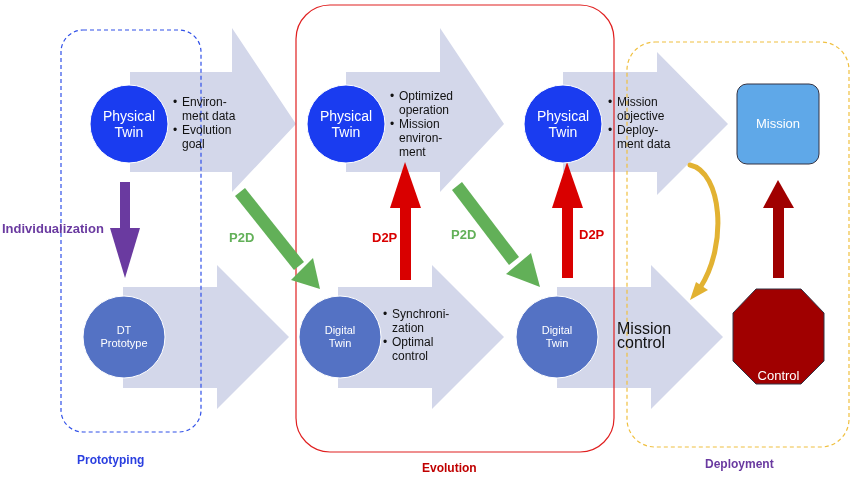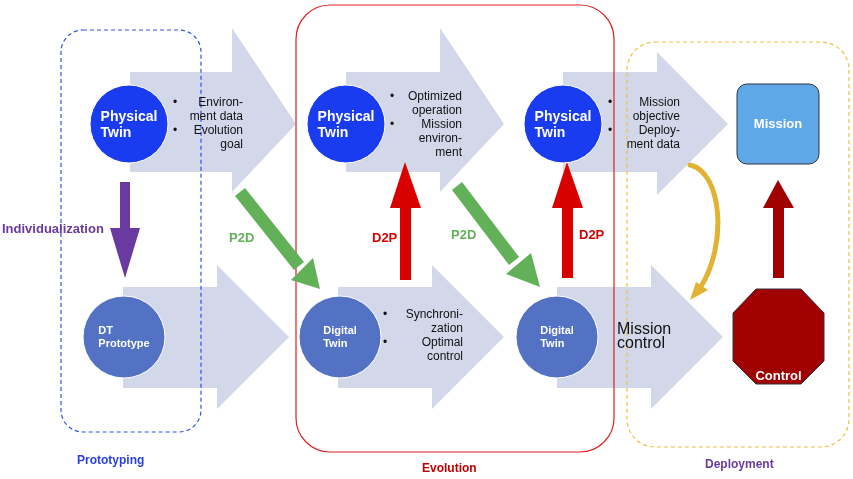--- a/index.html
+++ b/index.html
@@ -1,23 +1,23 @@
 <!DOCTYPE html>
 <html><head>
 <meta charset="utf-8">
 <style>
   html, body { margin:0; padding:0; background:#ffffff; }
   body { width:853px; height:479px; position:relative; overflow:hidden;
          font-family:"Liberation Sans", "DejaVu Sans", sans-serif; }
   #canvas { position:absolute; left:0; top:0; width:853px; height:479px; }
-  .circle-label { position:absolute; color:#fff; text-align:left; font-weight:bold;
+  .circle-label { position:absolute; color:#fff; text-align:center; font-weight:normal;
                   display:flex; align-items:center; justify-content:center; line-height:1.15; }
   .bul { position:absolute; font-size:12px; color:#111; line-height:14px; }
   .bul ul { margin:0; padding:0; list-style:none; }
-  .bul li { position:relative; padding-left:9px;text-align:right; }
+  .bul li { position:relative; padding-left:9px; }
   .bul li::before { content:"•"; position:absolute; left:0; top:0; }
   .plain { position:absolute; font-size:16px; color:#111; line-height:14px; }
   .lbl { position:absolute; font-weight:bold; font-size:13px; }
   .phase { position:absolute; font-weight:bold; font-size:12px; }
 </style>
 </head>
 <body>
 
 <svg id="canvas" viewBox="0 0 853 479">
 

